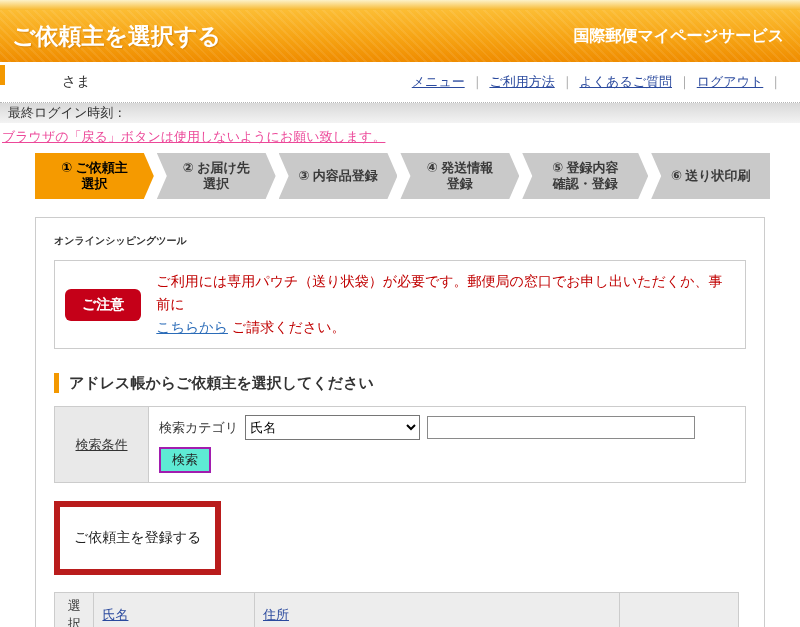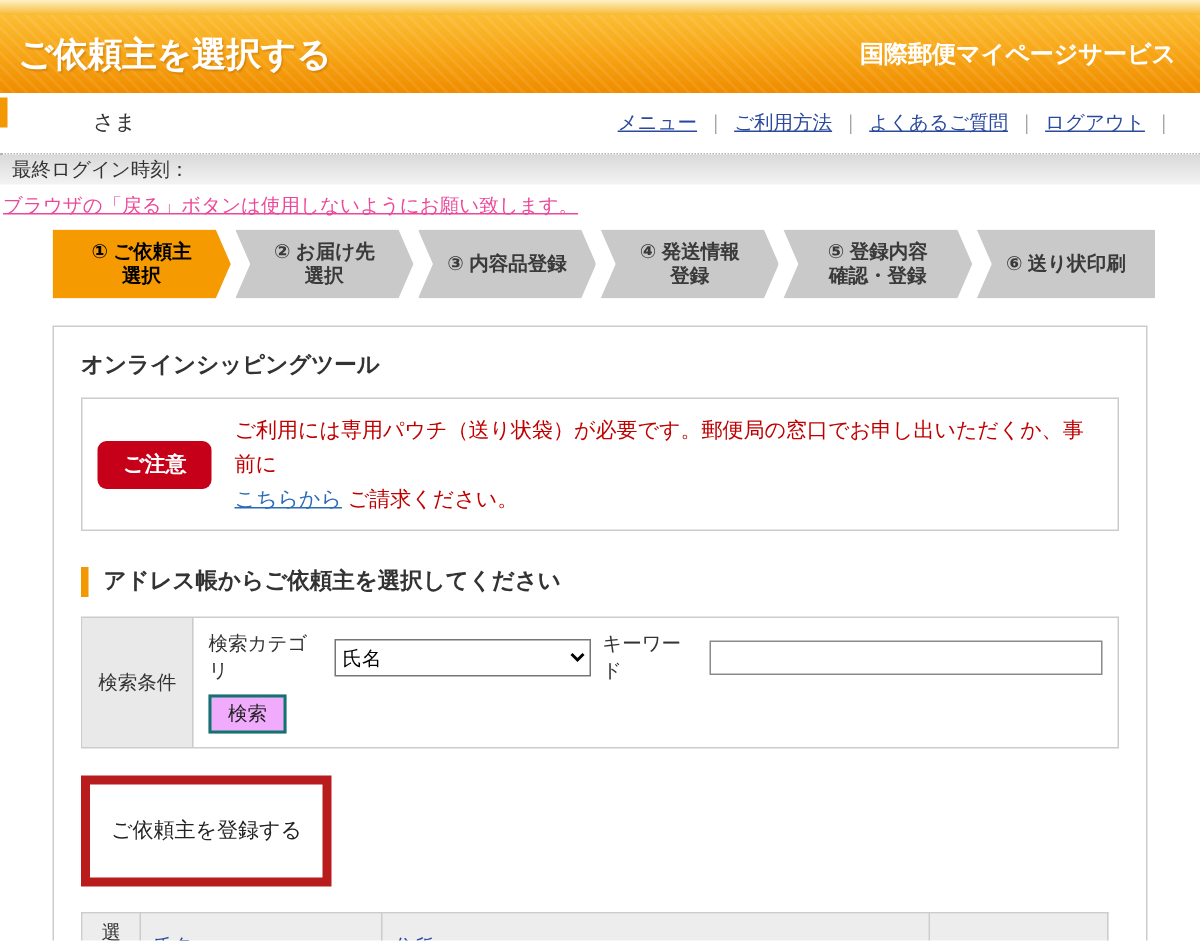--- a/index.html
+++ b/index.html
@@ -37,40 +37,40 @@
     font-size:13px; font-weight:bold; line-height:1.25; white-space:pre-line;
     background:#c9c9c9; color:#3a3a3a;
     clip-path:polygon(0 0, calc(100% - 10px) 0, 100% 50%, calc(100% - 10px) 100%, 0 100%, 10px 50%); }
   .step:first-child { clip-path:polygon(0 0, calc(100% - 10px) 0, 100% 50%, calc(100% - 10px) 100%, 0 100%); }
   .step:last-child { clip-path:polygon(0 0, 100% 0, 100% 100%, 0 100%, 10px 50%); }
   .step.active { background:#f59a00; color:#000000; }
   .step.wide { flex:1.06; }
 
   
   .content-box { margin:18px 35px 0; border:1px solid #ccc; padding:14px 18px 20px; height:430px; background:#fff; }
-  .tool-title { font-size:15px; font-weight:bold; margin:2px 0 12px; }
+  .tool-title { font-size:10px; font-weight:bold; margin:2px 0 12px; }
 
   .notice-box { border:1px solid #ccc; padding:9px 10px; display:flex; align-items:center; gap:15px; }
   .notice-badge { background:#c50018; color:#fff; font-weight:bold; font-size:14px; padding:7px 17px;
     border-radius:6px; flex:none; }
   .notice-text { color:#c00000; font-size:14px; line-height:1.65; }
   .notice-text a { color:#2b6cb8; text-decoration:underline; cursor:pointer; }
 
   .section-title { margin-top:24px; border-left:5px solid #f39800; padding-left:10px;
     font-size:15px; font-weight:bold; line-height:20px; }
 
   
   .search-box { margin-top:13px; border:1px solid #ccc; display:flex; }
-  .search-cond { width:74px; background:#e9e9e9; border-right:1px solid #ccc; display:flex;
-    align-items:center; justify-content:center; font-size:13px; }
+  .search-cond { width:94px; background:#e9e9e9; border-right:1px solid #ccc; display:flex;
+    align-items:center; justify-content:center; font-size:13px;text-decoration:underline; }
   .search-fields { flex:1; padding:8px 10px 9px; }
   .search-row1 { display:flex; align-items:center; gap:7px; font-size:13px; }
   .cat-select { width:175px; height:25px; font-size:13px; border:1px solid #767676; background:#fff; }
   .kw-input { width:268px; height:23px; border:1px solid #8a8a8a; font-size:13px; padding:0 4px; }
-  .search-btn { margin-top:7px; border:2px solid #0f766e; background:#f0abfc; font-size:13px;
+  .search-btn { margin-top:7px; border:2px solid #a21caf; background:#5eead4; font-size:13px;
     padding:2px 11px; cursor:pointer; color:#222; }
   .search-note { margin-top:7px; font-size:12px; color:#444; }
 
   .register-btn { margin-top:18px; border:6px solid #b91c1c; background:#fff; font-size:14px;
     padding:22px 14px; cursor:pointer; color:#222; }
 
   
   .addr-table { margin-top:17px; width:685px; border-collapse:collapse; font-size:13px; }
   .addr-table th, .addr-table td { border:1px solid #ccc; padding:4px 8px; }
   .addr-table thead th { background:#ededed; font-weight:normal; text-align:left; height:27px; }
@@ -139,21 +139,20 @@
   <div class="section-title">アドレス帳からご依頼主を選択してください</div>
 
   <div class="search-box">
     <div class="search-cond">検索条件</div>
     <div class="search-fields">
       <div class="search-row1">
         <span>検索カテゴリ</span>
         <select class="cat-select">
           <option>氏名</option>
         </select>
-        <span>キーワード</span>
         <input class="kw-input" type="text" value="" style="">
       </div>
       <button class="search-btn">検索</button>
     </div>
   </div>
 
 
   <button class="register-btn">ご依頼主を登録する</button>
 
   <table class="addr-table">

